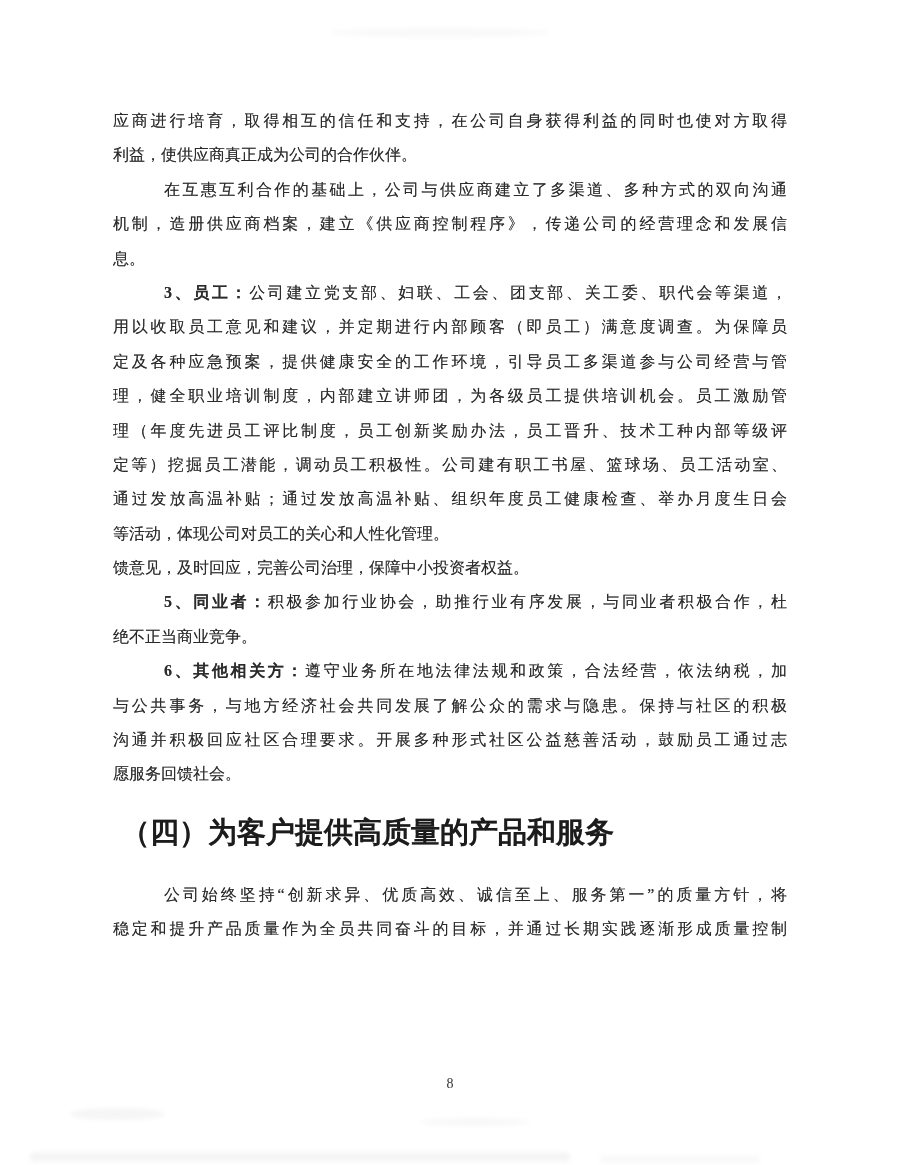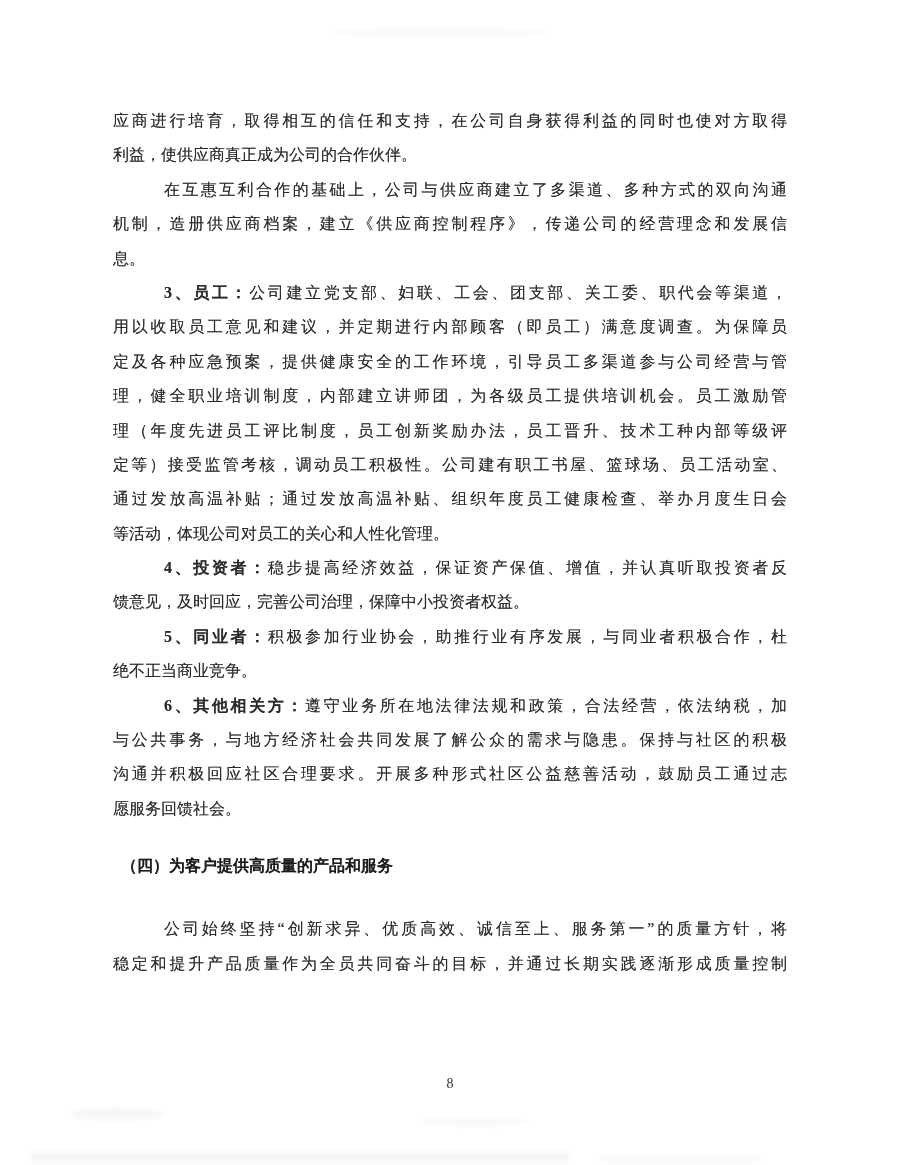--- a/index.html
+++ b/index.html
@@ -34,21 +34,21 @@
   }
   .line.indent { text-indent: 2em; margin-left: 19px; }
   .lbl { font-weight: bold; }
   .heading {
     margin-top: 20px;
     padding-left: 8px;
     height: 40px;
     line-height: 40px;
     font-family: "Liberation Sans", "DejaVu Sans", sans-serif;
     font-weight: bold;
-    font-size: 16px;
+    font-size: 29px;
     color: #1c1c1c;
     white-space: nowrap;
     text-shadow: 0 0 0.5px rgba(28,28,28,0.5);
   }
   .after-heading { margin-top: 26px; }
   .pagenum {
     position: absolute;
     left: 0;
     right: 0;
     top: 1076px;
@@ -81,25 +81,24 @@
     <div class="line">利益，使供应商真正成为公司的合作伙伴。</div>
     <div class="line indent justify">在互惠互利合作的基础上，公司与供应商建立了多渠道、多种方式的双向沟通</div>
     <div class="line justify">机制，造册供应商档案，建立《供应商控制程序》，传递公司的经营理念和发展信</div>
     <div class="line">息。</div>
 
     <div class="line indent justify"><span class="lbl">3、员工：</span><span>公司建立党支部、妇联、工会、团支部、关工委、职代会等渠道，</span></div>
     <div class="line justify">用以收取员工意见和建议，并定期进行内部顾客（即员工）满意度调查。为保障员</div>
     <div class="line justify">定及各种应急预案，提供健康安全的工作环境，引导员工多渠道参与公司经营与管</div>
     <div class="line justify">理，健全职业培训制度，内部建立讲师团，为各级员工提供培训机会。员工激励管</div>
     <div class="line justify">理（年度先进员工评比制度，员工创新奖励办法，员工晋升、技术工种内部等级评</div>
-    <div class="line justify">定等）接受监管考核，调动员工积极性。公司建有职工书屋、篮球场、员工活动室、</div>
+    <div class="line justify">定等）挖掘员工潜能，调动员工积极性。公司建有职工书屋、篮球场、员工活动室、</div>
     <div class="line justify">通过发放高温补贴；通过发放高温补贴、组织年度员工健康检查、举办月度生日会</div>
     <div class="line">等活动，体现公司对员工的关心和人性化管理。</div>
 
-    <div class="line indent justify"><span class="lbl">4、投资者：</span><span>稳步提高经济效益，保证资产保值、增值，并认真听取投资者反</span></div>
     <div class="line">馈意见，及时回应，完善公司治理，保障中小投资者权益。</div>
 
     <div class="line indent justify"><span class="lbl">5、同业者：</span><span>积极参加行业协会，助推行业有序发展，与同业者积极合作，杜</span></div>
     <div class="line">绝不正当商业竞争。</div>
 
     <div class="line indent justify"><span class="lbl">6、其他相关方：</span><span>遵守业务所在地法律法规和政策，合法经营，依法纳税，加</span></div>
     <div class="line justify">与公共事务，与地方经济社会共同发展了解公众的需求与隐患。保持与社区的积极</div>
     <div class="line justify">沟通并积极回应社区合理要求。开展多种形式社区公益慈善活动，鼓励员工通过志</div>
     <div class="line">愿服务回馈社会。</div>
 

